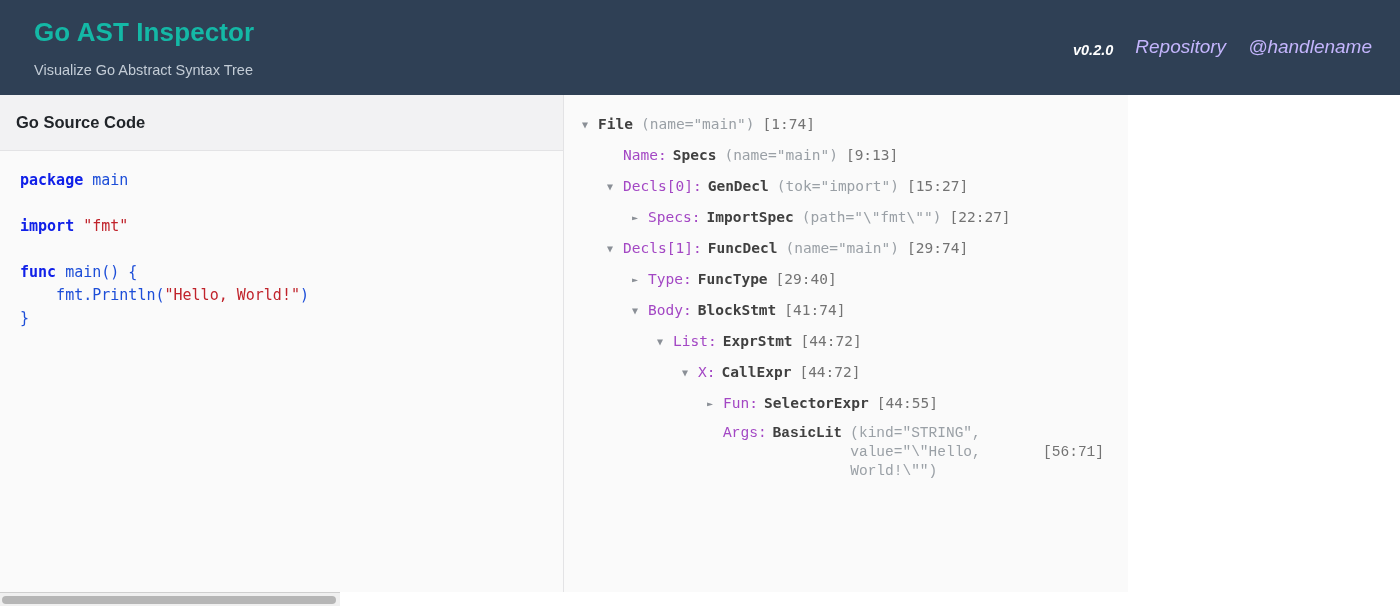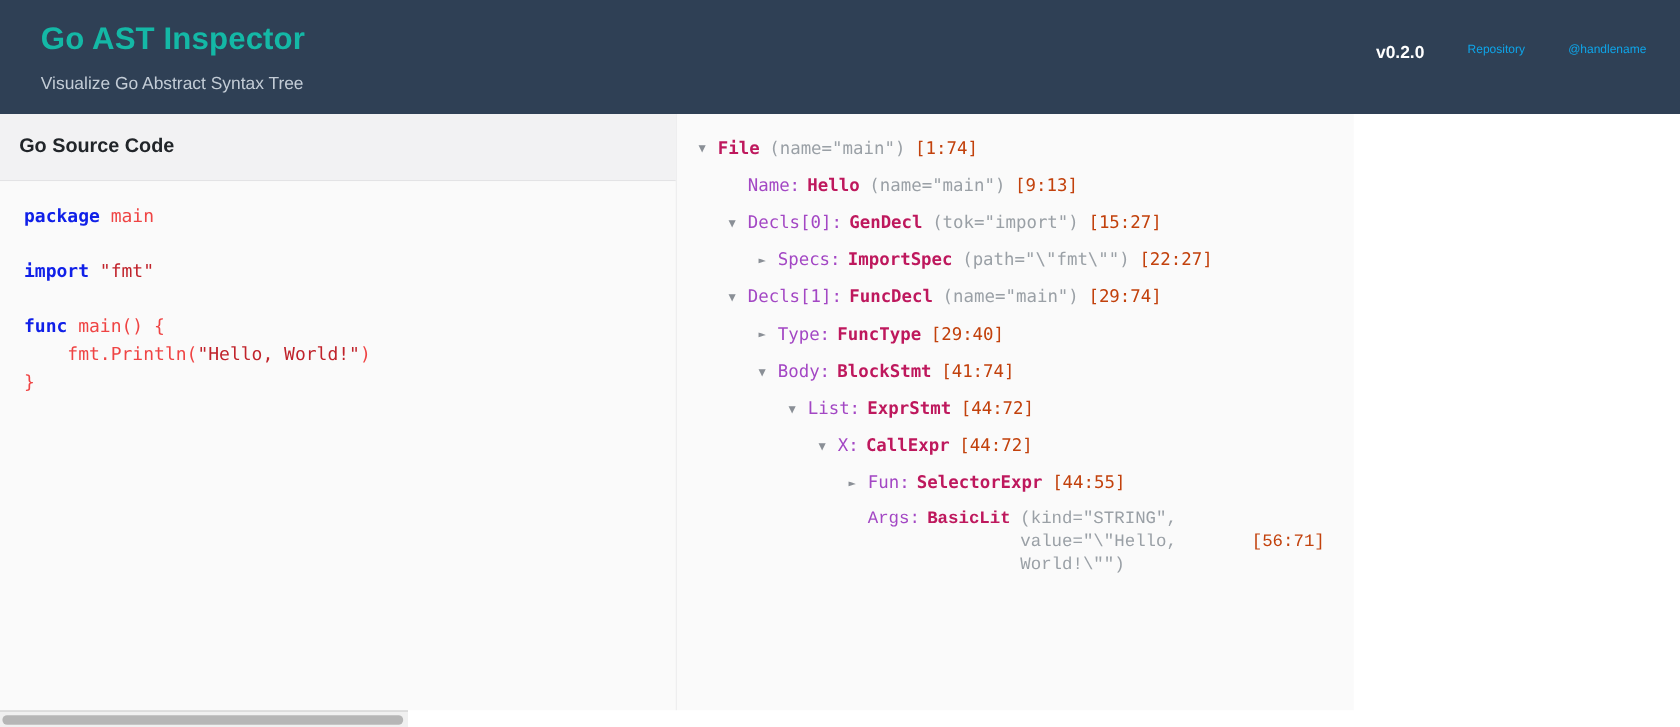--- a/index.html
+++ b/index.html
@@ -18,25 +18,26 @@
     display: flex; align-items: flex-start; justify-content: space-between;
   }
   .brand-title {
     color: #14b8a6; font-size: 26px; font-weight: bold;
     letter-spacing: .1px; line-height: 32px;
   }
   .brand-sub {
     color: #c3ccd6; font-size: 14.5px; line-height: 20px; margin-top: 12px;
   }
   .header-right {
-    display: flex; align-items: flex-start; gap: 36px;
+    display: flex; align-items: flex-end; gap: 22px;
     margin-top: 20px;
+    font-style: italic;
   }
   .version-tag { color: #ffffff; font-size: 14.5px; font-weight: bold; }
-  .header-link { color: #0ea5e9; font-size: 10px; text-decoration: none; }
+  .header-link { color: #c4b5fd; font-size: 19px; text-decoration: none; }
 
   
   .panels { display: flex; height: 497px; width: 1128px; }
   .panel { display: flex; flex-direction: column; height: 497px; }
   .panel-left  { width: 700px; border-right: 1px solid #e3e3e5; background: #fafafa; }
   .panel-right { width: 700px; background: #fafafa; }
 
   .panel-head {
     height: 56px; background: #f2f2f3; border-bottom: 1px solid #e3e3e5;
     display: flex; align-items: center; padding: 0 16px 0 16px;
@@ -61,47 +62,47 @@
   .code-area {
     flex: 1; background: #fafafa; padding: 18px 20px;
     font-family: "DejaVu Sans Mono", monospace;
     font-size: 15px; line-height: 23px; color: #212529;
     white-space: pre; overflow: hidden;
   }
   .code-line { height: 23px; }
   .code-blank { height: 23px; }
   .kw  { color: #1020e8; font-weight: bold; }
   .str { color: #c0232b; }
-  .pln { color: #ef4444; }
+  .pln { color: #1d4ed8; }
 
   
   .tree-area {
     flex: 1; background: #fafafa; padding: 14px 12px 0 12px;
     overflow: hidden;
   }
   .tree-row {
     display: flex; align-items: flex-start;
     font-family: "DejaVu Sans Mono", monospace;
     font-size: 14.5px; line-height: 31px; min-height: 31px;
     white-space: nowrap; cursor: pointer;
   }
   .tree-row.wrap { line-height: 19px; padding-top: 5px; padding-bottom: 5px; font-family: Liberation Mono, monospace; }
   .toggle {
     width: 16px; flex: none; color: #8a8f96; font-size: 10px;
     text-align: left; line-height: 31px;
   }
   .toggle.empty { color: transparent; }
   .field { color: #a347c4; flex: none; }
-  .nodetype { color: #be185d; font-weight: bold; flex: none; margin-left: 6px; }
+  .nodetype { color: #404040; font-weight: bold; flex: none; margin-left: 6px; }
   .attrs { color: #9aa0a6; margin-left: 8px; }
   .attrs.wrapped {
     white-space: normal; max-width: 300px; display: inline-block;
     vertical-align: top; line-height: 19px;
   }
-  .pos { color: #c2410c; margin-left: 8px; flex: none; }
+  .pos { color: #737373; margin-left: 8px; flex: none; }
   .pos.far { margin-left: auto; padding-right: 12px; align-self: center; }
 
   
   .bottom-bar { position: absolute; left: 0; bottom: 0; width: 1400px; height: 14px; background: #ffffff; }
   .hscroll-track {
     position: absolute; left: 0; bottom: 0; width: 340px; height: 14px;
     background: #f0f0f0; border-top: 1px solid #cfcfcf;
   }
   .hscroll-thumb {
     position: absolute; left: 2px; top: 3px; width: 334px; height: 8px;
@@ -138,21 +139,21 @@
       <div class="tree-area" id="tree-area">
           <div class="tree-row" style="padding-left: 6px;">
             <span class="toggle">▼</span>
             <span class="nodetype" style="margin-left: 0px;">File</span>
             <span class="attrs">(name="main")</span>
             <span class="pos">[1:74]</span>
           </div>
           <div class="tree-row" style="padding-left: 31px; align-items: flex-end;">
             <span class="toggle empty"></span>
             <span class="field">Name:</span>
-            <span class="nodetype">Hello</span>
+            <span class="nodetype">Specs</span>
             <span class="attrs">(name="main")</span>
             <span class="pos">[9:13]</span>
           </div>
           <div class="tree-row" style="padding-left: 31px;">
             <span class="toggle">▼</span>
             <span class="field">Decls[0]:</span>
             <span class="nodetype">GenDecl</span>
             <span class="attrs">(tok="import")</span>
             <span class="pos">[15:27]</span>
           </div>

